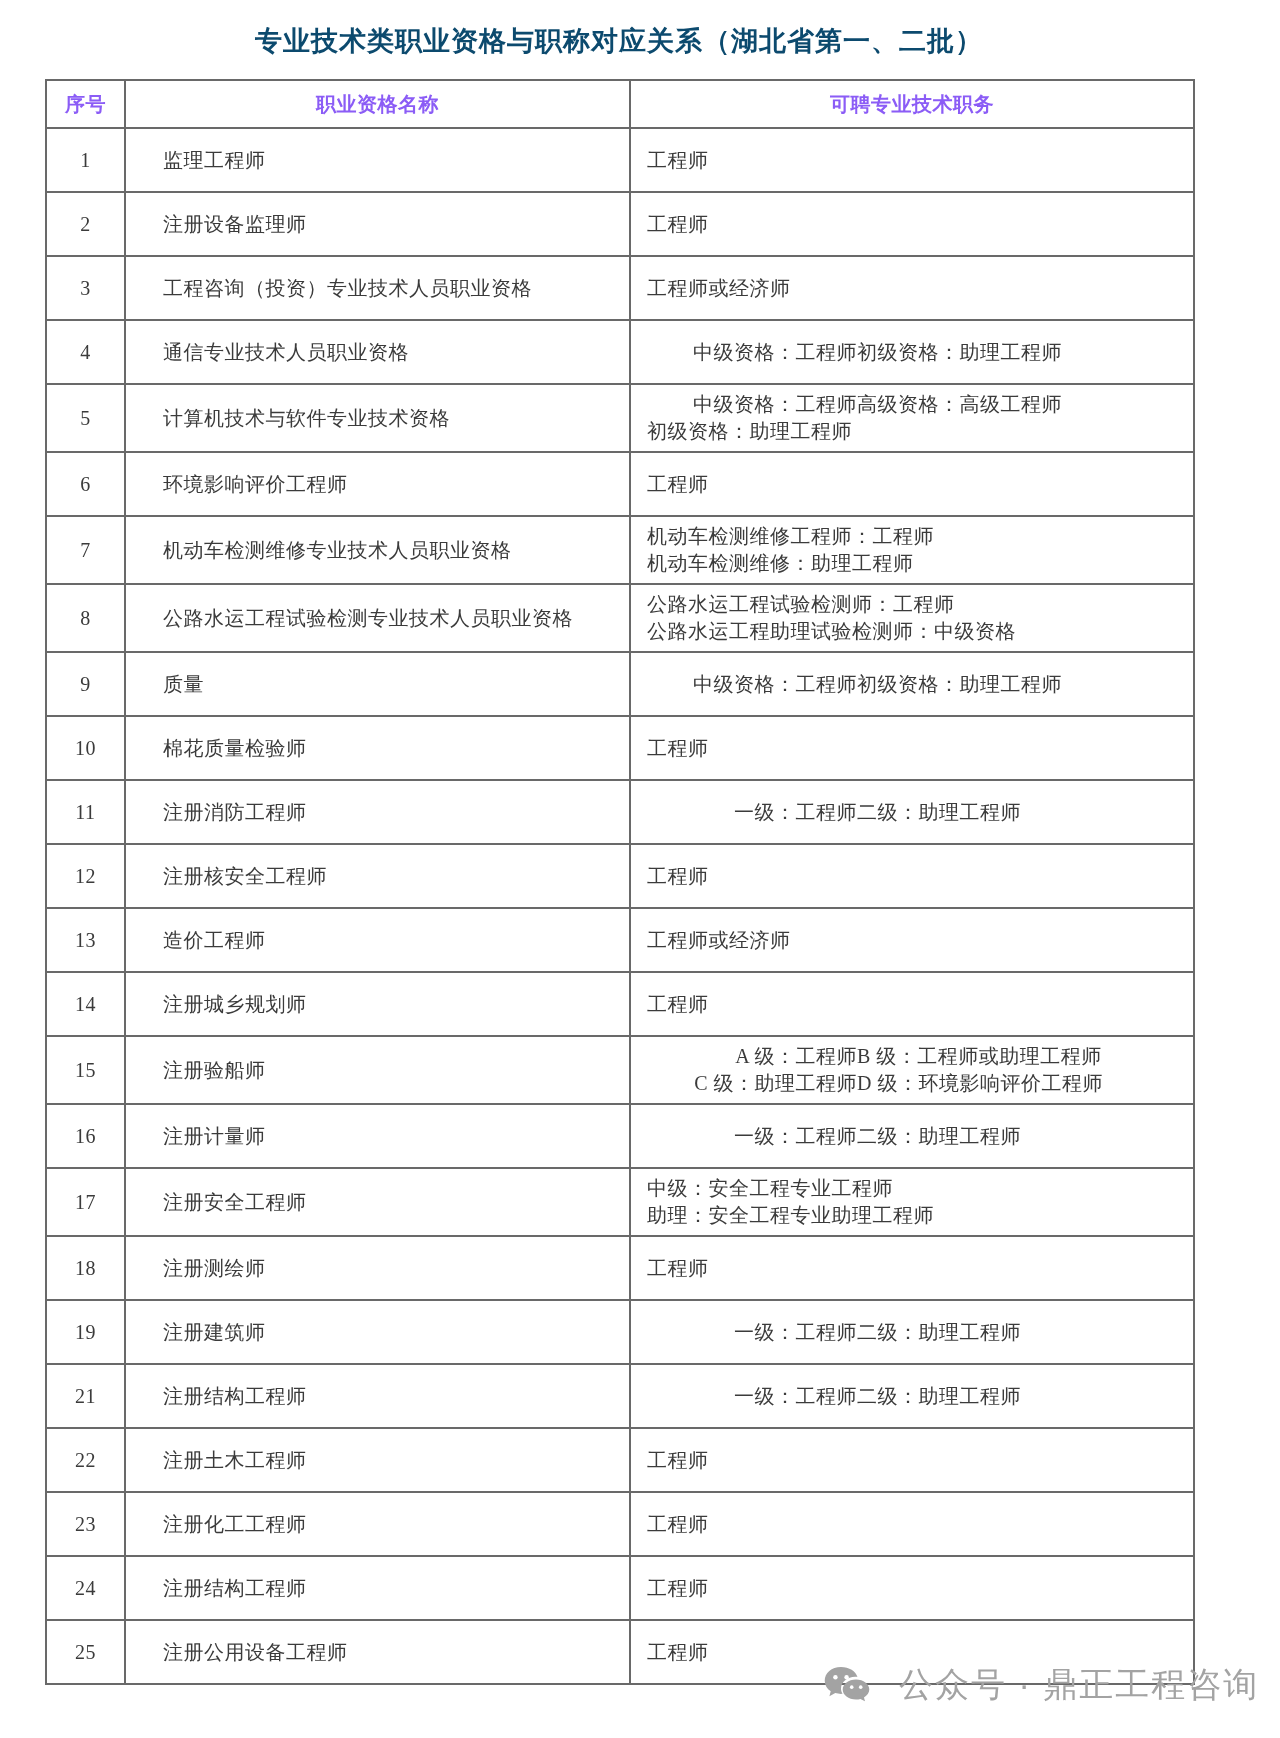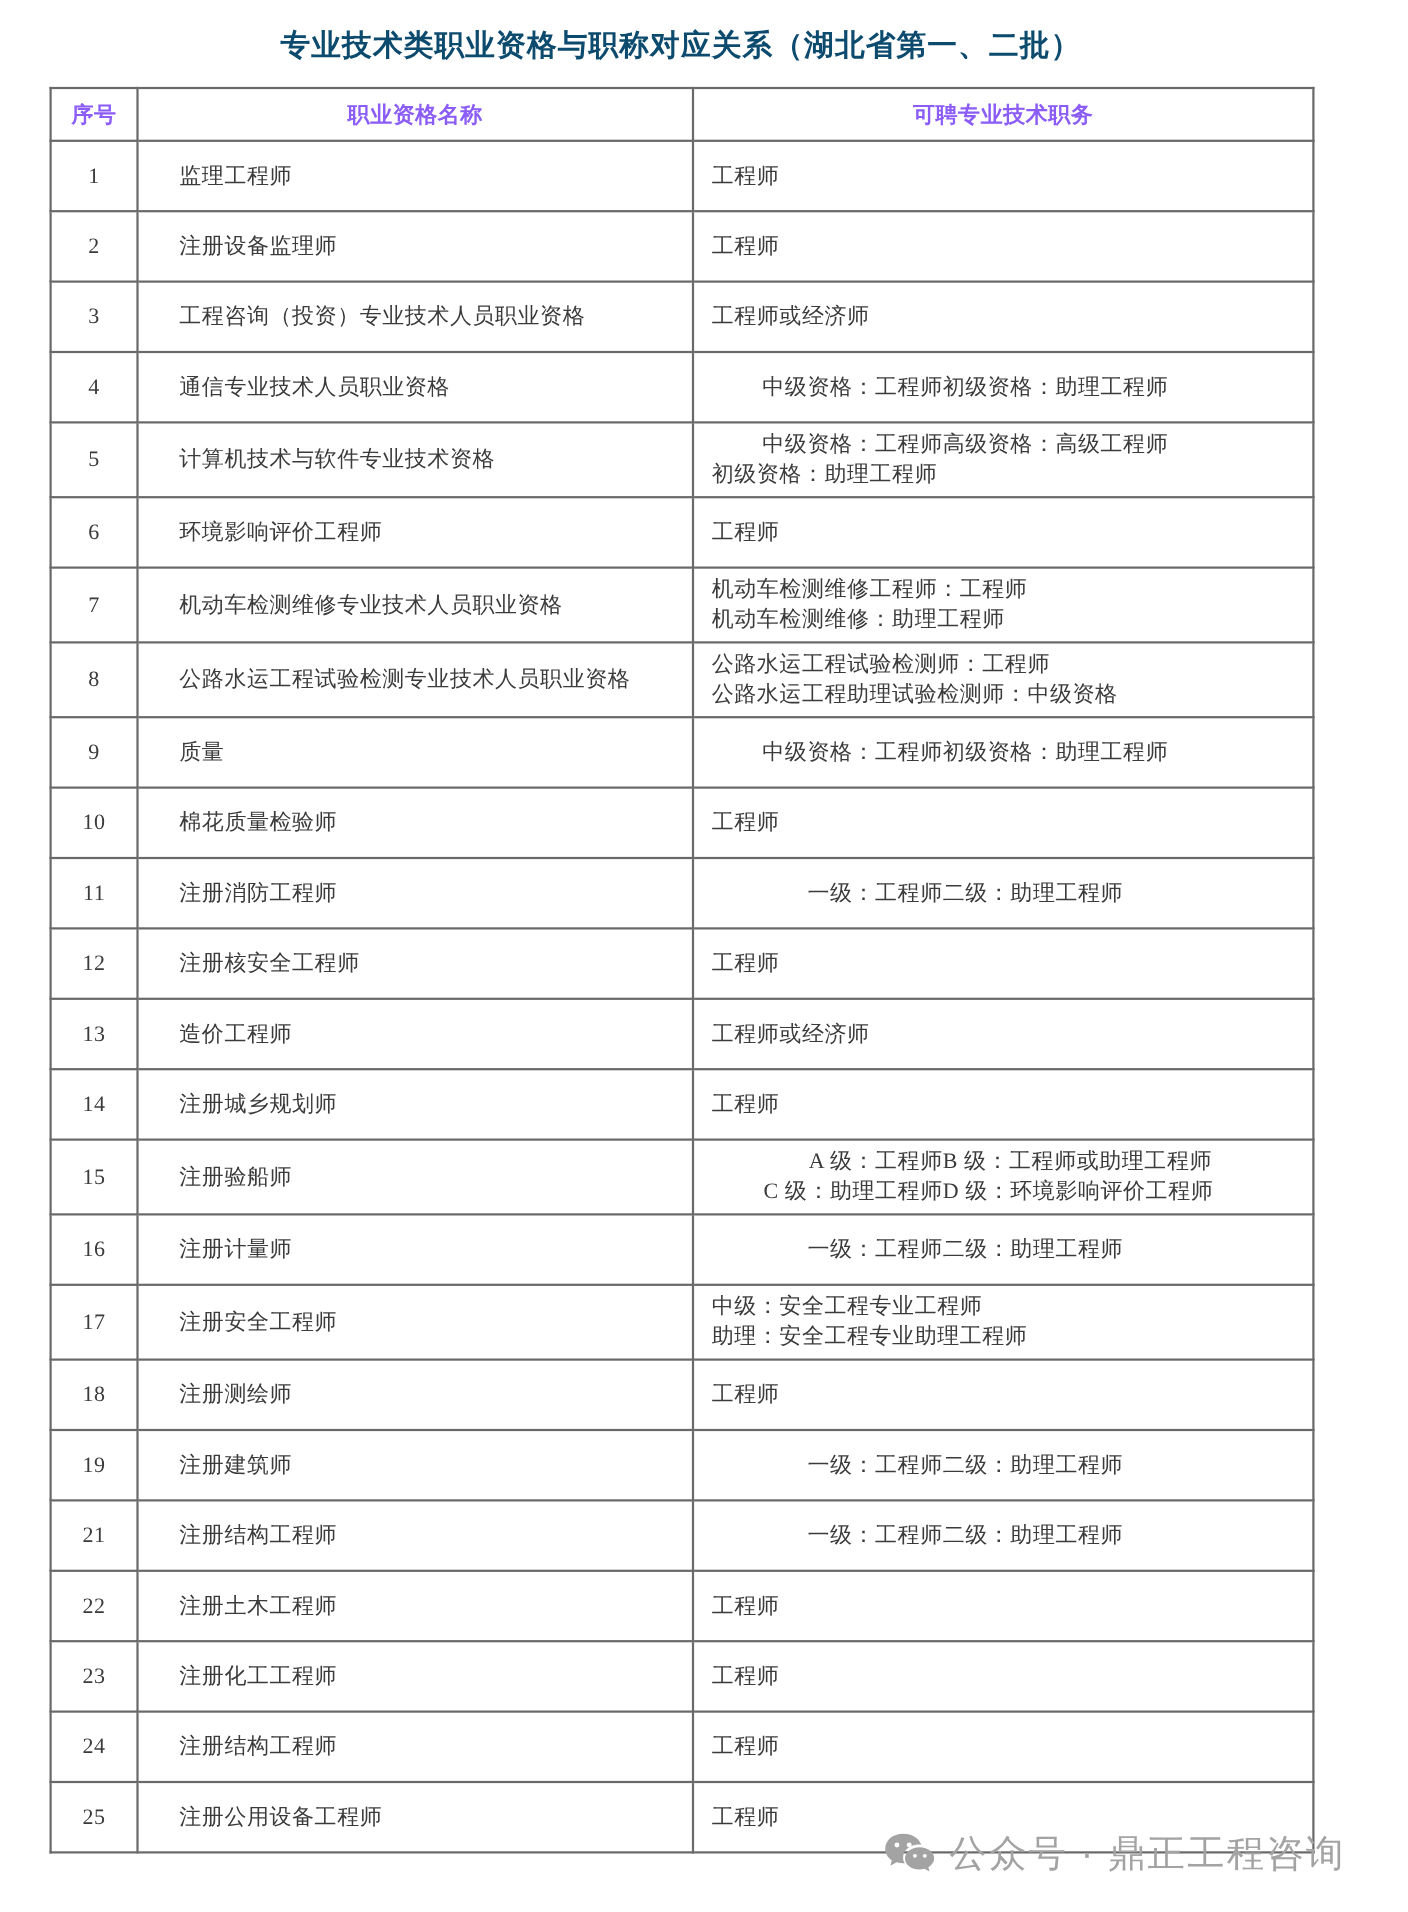--- a/index.html
+++ b/index.html
@@ -71,26 +71,26 @@
     padding-right: 6px;
   }
   .duty-line {
     line-height: 27px;
     white-space: nowrap;
   }
   .duty-seg { display: inline-block; text-align: right; }
   .seg-first { min-width: 210px; }
   .watermark {
     position: absolute;
-    left: 803px;
+    left: 823px;
     top: 1660px;
     height: 50px;
     display: flex;
     align-items: center;
-    gap: 12px;
+    gap: 28px;
     pointer-events: none;
   }
   .watermark .wm-text {
     font-family: "Liberation Sans", "DejaVu Sans", sans-serif;
     font-size: 34px;
     letter-spacing: 2px;
     white-space: nowrap;
   }
   .wm-icon { flex: 0 0 auto; }
 </style>

